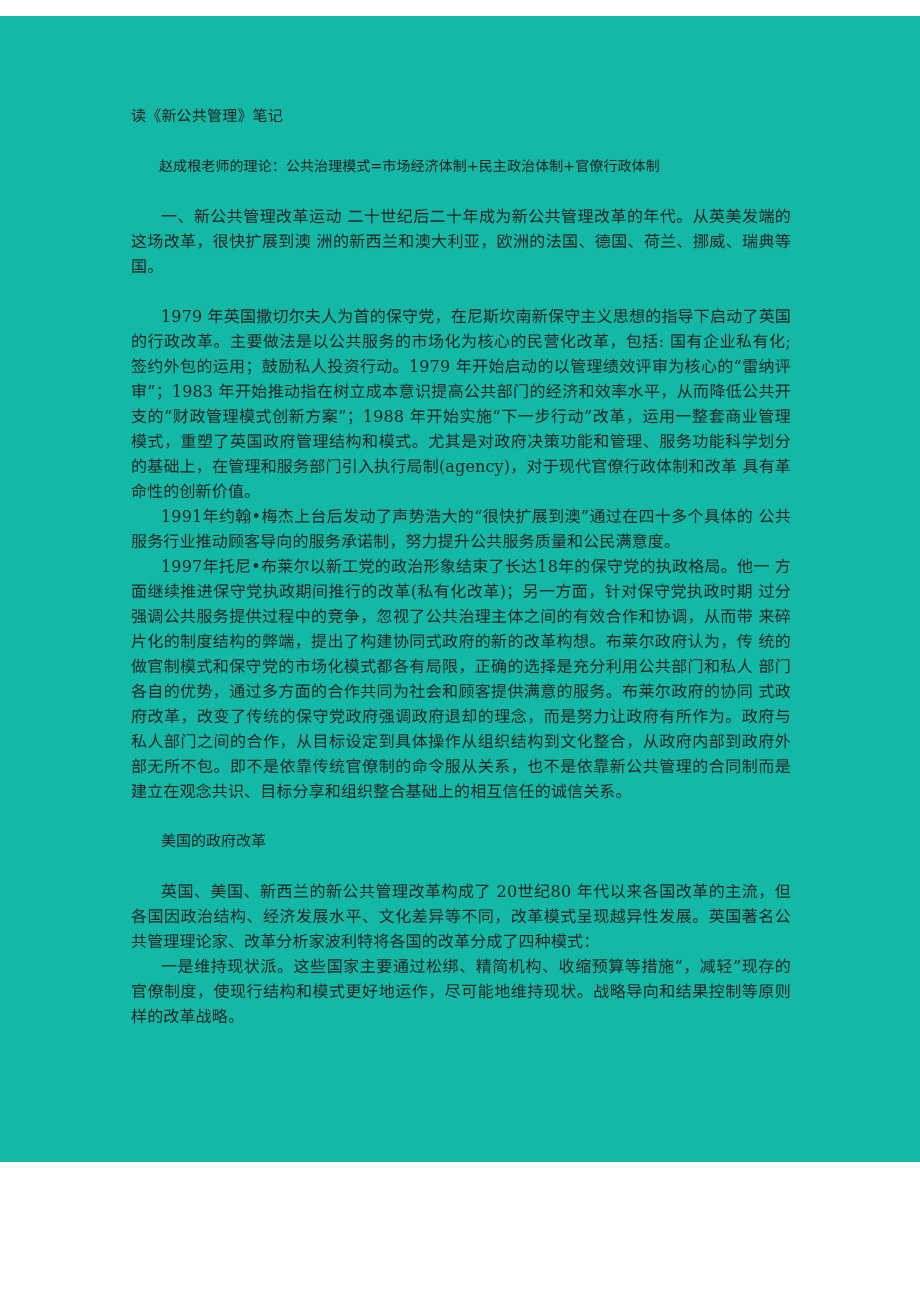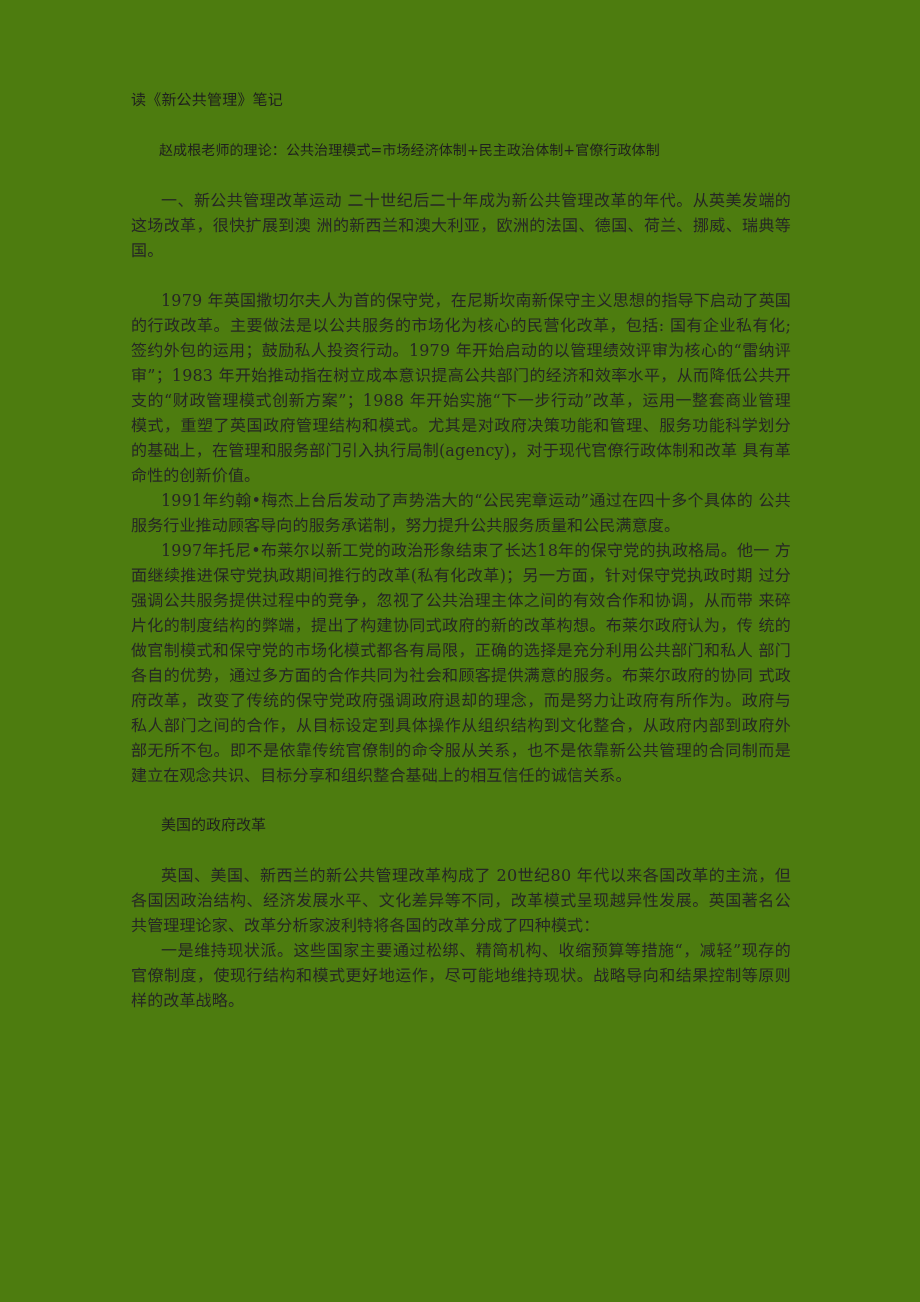--- a/index.html
+++ b/index.html
@@ -8,23 +8,23 @@
     padding: 0;
     background: #ffffff;
   }
   body {
     font-family: "DejaVu Serif", "Liberation Serif", serif;
     color: #262626;
   }
   .page {
     position: relative;
     width: 920px;
-    height: 1302px;
-    margin: 0 auto;
-    background: #4d7c0f;
+    height: 1146px;
+    margin: 16px auto;
+    background: #14b8a6;
     overflow: hidden;
     box-sizing: border-box;
   }
   .content {
     position: absolute;
     left: 131px;
     top: 88px;
     width: 660px;
   }
 
@@ -78,21 +78,21 @@
 
     <div class="theory-line">赵成根老师的理论：公共治理模式=市场经济体制+民主政治体制+官僚行政体制</div>
 
     <div class="gap-md"></div>
 
     <p class="para">一、新公共管理改革运动  二十世纪后二十年成为新公共管理改革的年代。从英美发端的这场改革，很快扩展到澳  洲的新西兰和澳大利亚，欧洲的法国、德国、荷兰、挪威、瑞典等国。</p>
 
     <div class="gap-md"></div>
 
     <p class="para">1979  年英国撒切尔夫人为首的保守党，在尼斯坎南新保守主义思想的指导下启动了英国的行政改革。主要做法是以公共服务的市场化为核心的民营化改革，包括: 国有企业私有化; 签约外包的运用；鼓励私人投资行动。1979   年开始启动的以管理绩效评审为核心的“雷纳评审”；1983 年开始推动指在树立成本意识提高公共部门的经济和效率水平，从而降低公共开支的“财政管理模式创新方案”；1988 年开始实施“下一步行动”改革，运用一整套商业管理模式，重塑了英国政府管理结构和模式。尤其是对政府决策功能和管理、服务功能科学划分的基础上，在管理和服务部门引入执行局制(agency)，对于现代官僚行政体制和改革  具有革命性的创新价值。</p>
-    <p class="para">1991年约翰•梅杰上台后发动了声势浩大的“公民宪章运动”通过在四十多个具体的   公共服务行业推动顾客导向的服务承诺制，努力提升公共服务质量和公民满意度。</p>
+    <p class="para">1991年约翰•梅杰上台后发动了声势浩大的“很快扩展到澳”通过在四十多个具体的   公共服务行业推动顾客导向的服务承诺制，努力提升公共服务质量和公民满意度。</p>
     <p class="para">1997年托尼•布莱尔以新工党的政治形象结束了长达18年的保守党的执政格局。他一   方面继续推进保守党执政期间推行的改革(私有化改革)；另一方面，针对保守党执政时期 过分强调公共服务提供过程中的竞争，忽视了公共治理主体之间的有效合作和协调，从而带  来碎片化的制度结构的弊端，提出了构建协同式政府的新的改革构想。布莱尔政府认为，传     统的做官制模式和保守党的市场化模式都各有局限，正确的选择是充分利用公共部门和私人  部门各自的优势，通过多方面的合作共同为社会和顾客提供满意的服务。布莱尔政府的协同  式政府改革，改变了传统的保守党政府强调政府退却的理念，而是努力让政府有所作为。政府与私人部门之间的合作，从目标设定到具体操作从组织结构到文化整合，从政府内部到政府外部无所不包。即不是依靠传统官僚制的命令服从关系，也不是依靠新公共管理的合同制而是建立在观念共识、目标分享和组织整合基础上的相互信任的诚信关系。</p>
 
     <div class="gap-md"></div>
 
     <div class="heading-line">美国的政府改革</div>
 
     <div class="gap-md"></div>
 
     <p class="para">英国、美国、新西兰的新公共管理改革构成了  20世纪80  年代以来各国改革的主流，但各国因政治结构、经济发展水平、文化差异等不同，改革模式呈现越异性发展。英国著名公  共管理理论家、改革分析家波利特将各国的改革分成了四种模式：</p>
     <p class="para">一是维持现状派。这些国家主要通过松绑、精简机构、收缩预算等措施“，减轻”现存的  官僚制度，使现行结构和模式更好地运作，尽可能地维持现状。战略导向和结果控制等原则  样的改革战略。</p>

